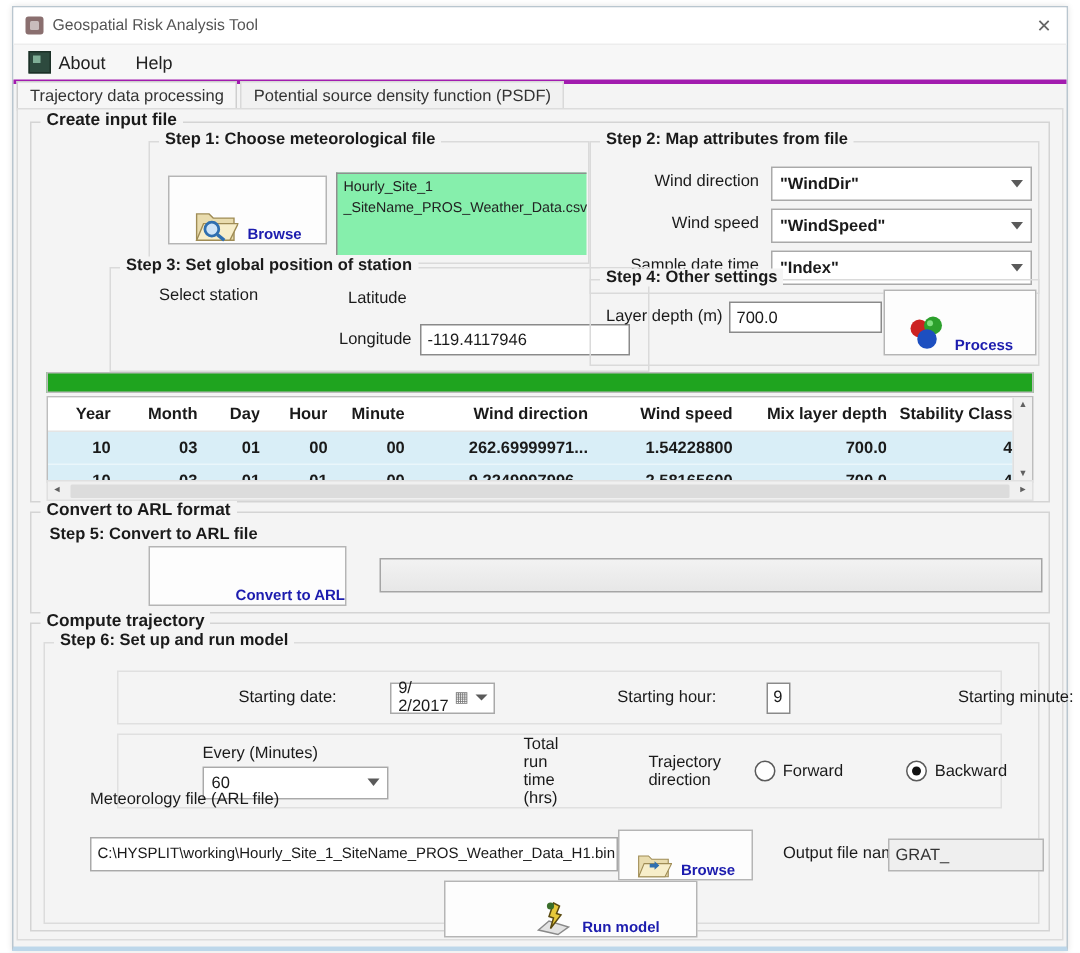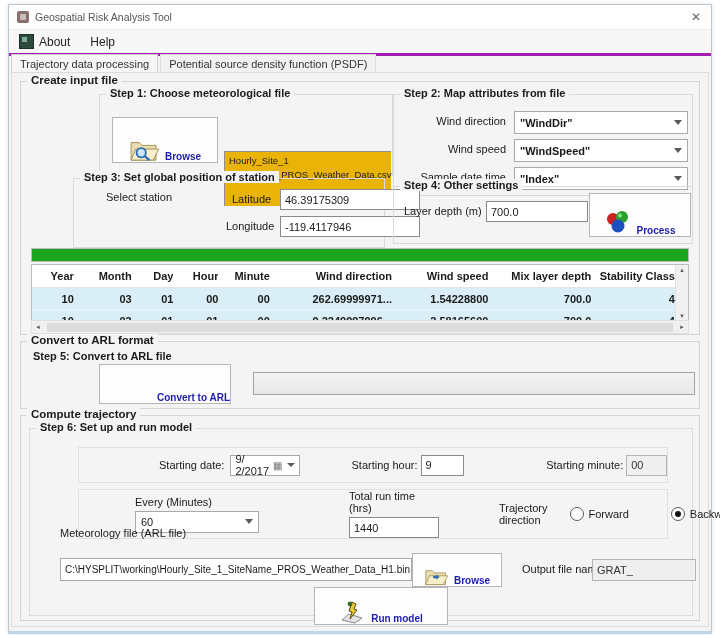--- a/index.html
+++ b/index.html
@@ -50,21 +50,21 @@
   .hscroll{position:absolute;background:#f0f0f0;border:1px solid #e0e0e0;display:flex;align-items:center;font-size:6px;color:#606060;}
   .hthumb{flex:1;height:9px;background:#dcdcdc;margin:0 3px;border-radius:1px;}
   
   .radio{display:flex;align-items:center;gap:5px;font-size:11px;}
   .radio .circle{width:12px;height:12px;border:1px solid #5a5a5a;border-radius:50%;background:#fff;position:relative;}
   .radio .dot{display:none;position:absolute;left:3px;top:3px;width:6px;height:6px;border-radius:50%;background:#111;}
   
   .ring-icon{width:22px;height:22px;border-radius:50%;background:conic-gradient(#d83a2e,#e88a1a,#d9c center,#e8c41a 90deg,#3f9c35 160deg,#2a7fc0 230deg,#7d3f9e 300deg,#d83a2e);position:relative;}
   .ring-icon::after{content:"";position:absolute;left:6px;top:6px;width:10px;height:10px;background:#fdfdfd;border-radius:50%;}
   .cal-glyph{color:#777;font-size:10px;margin-left:4px;}
-  .filebox{position:absolute;background:#eab308;border-top:1px solid #8f8f8f;border-left:1px solid #8f8f8f;font-size:9.5px;line-height:1.5;padding:2px 4px;color:#222;margin-top:36px;}
+  .filebox{position:absolute;background:#86efac;border-top:1px solid #8f8f8f;border-left:1px solid #8f8f8f;font-size:9.5px;line-height:1.5;padding:2px 4px;color:#222;}
 </style>
 </head>
 <body>
 
 <div class="window">
 
   <div class="titlebar">
     <div class="app-icon"></div>
     <div class="title-text">Geospatial Risk Analysis Tool</div>
     <div class="close-btn">✕</div>
@@ -119,25 +119,24 @@
           <span class="val bold">"WindSpeed"</span>
           <span class="chev"></span>
         </div>
         <div class="lbl" style="left:0;top:76px;width:112px;text-align:right;">Sample date time</div>
         <div class="combo" style="left:120px;top:72px;width:162px;height:21px;">
           <span class="val bold">"Index"</span>
           <span class="chev"></span>
         </div>
       </div>
 
-      <div class="groupbox" style="left:52px;top:96px;width:310px;height:68px;border-color:#dadada;">
+      <div class="groupbox" style="left:52px;top:96px;width:310px;height:68px;border-color:#dadada;padding-left:48px;">
         <div class="legend small">Step 3: Set global position of station</div>
         <div class="lbl" style="left:32px;top:12px;">Select station</div>
         <div class="lbl" style="left:158px;top:14px;">Latitude</div>
-        <div class="tbox" style="left:206px;top:10px;width:130px;height:19px;">46.39175309</div>
         <div class="lbl" style="left:152px;top:41px;">Longitude</div>
         <div class="tbox" style="left:206px;top:37px;width:130px;height:19px;">-119.4117946</div>
       </div>
 
       <div class="groupbox" style="left:372px;top:104px;width:298px;height:56px;border-color:#dadada;">
         <div class="legend small">Step 4: Other settings</div>
         <div class="lbl" style="left:10px;top:18px;">Layer depth (m)</div>
         <div class="tbox" style="left:92px;top:14px;width:92px;height:19px;">700.0</div>
         <div class="btn" style="left:195px;top:6px;width:100px;height:42px;">
           <svg width="26" height="26" viewBox="0 0 26 26">
@@ -209,21 +208,21 @@
       </div>
       <div class="pb-empty" style="left:232px;top:30px;width:440px;height:21px;"></div>
     </div>
 
     <div class="groupbox" style="left:8px;top:342px;width:678px;height:204px;">
       <div class="legend">Compute trajectory</div>
 
       <div class="groupbox" style="left:8px;top:12px;width:662px;height:186px;border-color:#dcdcdc;">
         <div class="legend small">Step 6: Set up and run model</div>
 
-        <div style="position:absolute;left:48px;top:18px;width:588px;height:34px;border:1px solid #e0e0e0;display:flex;align-items:center;">
+        <div style="position:absolute;left:48px;top:18px;width:588px;height:34px;border:1px solid #e0e0e0;display:flex;align-items:center;gap:30px;">
           <span class="lbl" style="position:static;margin-left:80px;">Starting date:</span>
           <div class="tbox" style="position:static;margin-left:6px;width:88px;height:19px;border-color:#a9a9a9;">
             <span>9/ 2/2017</span>
             <span class="cal-glyph">▦</span>
             <span class="chev" style="border-top-width:4px;"></span>
           </div>
           <span class="lbl" style="position:static;margin-left:52px;">Starting hour:</span>
           <div class="tbox" style="position:static;margin-left:3px;width:72px;height:19px;">9</div>
           <span class="lbl" style="position:static;margin-left:82px;">Starting minute:</span>
           <div class="tbox disabled" style="position:static;margin-left:3px;width:66px;height:19px;">00</div>
@@ -232,21 +231,20 @@
         <div style="position:absolute;left:48px;top:60px;width:588px;height:48px;border:1px solid #e0e0e0;display:flex;align-items:center;">
           <div style="margin-left:56px;display:flex;flex-direction:column;gap:3px;">
             <span>Every (Minutes)</span>
             <div class="combo" style="position:static;width:112px;height:20px;">
               <span class="val">60</span>
               <span class="chev"></span>
             </div>
           </div>
           <div style="margin-left:90px;display:flex;flex-direction:column;gap:3px;align-items:flex-start;">
             <span>Total run time (hrs)</span>
-            <div class="tbox" style="position:static;width:80px;height:19px;">1440</div>
           </div>
           <span style="margin-left:60px;">Trajectory direction</span>
           <div class="radio" style="margin-left:22px;">
             <span class="circle"></span>
             <span>Forward</span>
           </div>
           <div class="radio" style="margin-left:42px;">
             <span class="circle">
                 <span class="dot" style="display: block;"></span>
               </span>
@@ -260,21 +258,21 @@
           <svg width="24" height="19" viewBox="0 0 32 26">
             <path d="M2 5 h9 l3 3 h15 v16 h-27 z" fill="#e9dcae" stroke="#9f8c55"></path>
             <path d="M2 24 l5 -12 h25 l-6 12 z" fill="#f7eeca" stroke="#9f8c55"></path>
             <path d="M12 14 l8 0 l0 -4 l8 7 l-8 7 l0 -4 l-8 0 z" fill="#2f6fb0" transform="scale(0.55) translate(10 8)"></path>
           </svg>
           <span>Browse</span>
         </div>
         <div class="lbl" style="left:492px;top:134px;">Output file name prefix</div>
         <div class="tbox disabled" style="left:562px;top:130px;width:94px;height:20px;">GRAT_</div>
 
-        <div class="btn" style="left:284px;top:158px;width:132px;height:36px;">
+        <div class="btn" style="left:266px;top:158px;width:132px;height:36px;padding-left:35px;">
           <svg width="26" height="24" viewBox="0 0 26 24">
             <polygon points="3,20 10,14 23,18 16,23" fill="#e3e3e3" stroke="#8a8a8a"></polygon>
             <path d="M13 2 l4 2 l-2 5 l3 1 l-7 9 l2 -7 l-3 -1 z" fill="#e7c83a" stroke="#5a4a10"></path>
             <circle cx="11" cy="4" r="2.4" fill="#3a6e2a"></circle>
           </svg>
           <span>Run model</span>
         </div>
       </div>
     </div>
 

